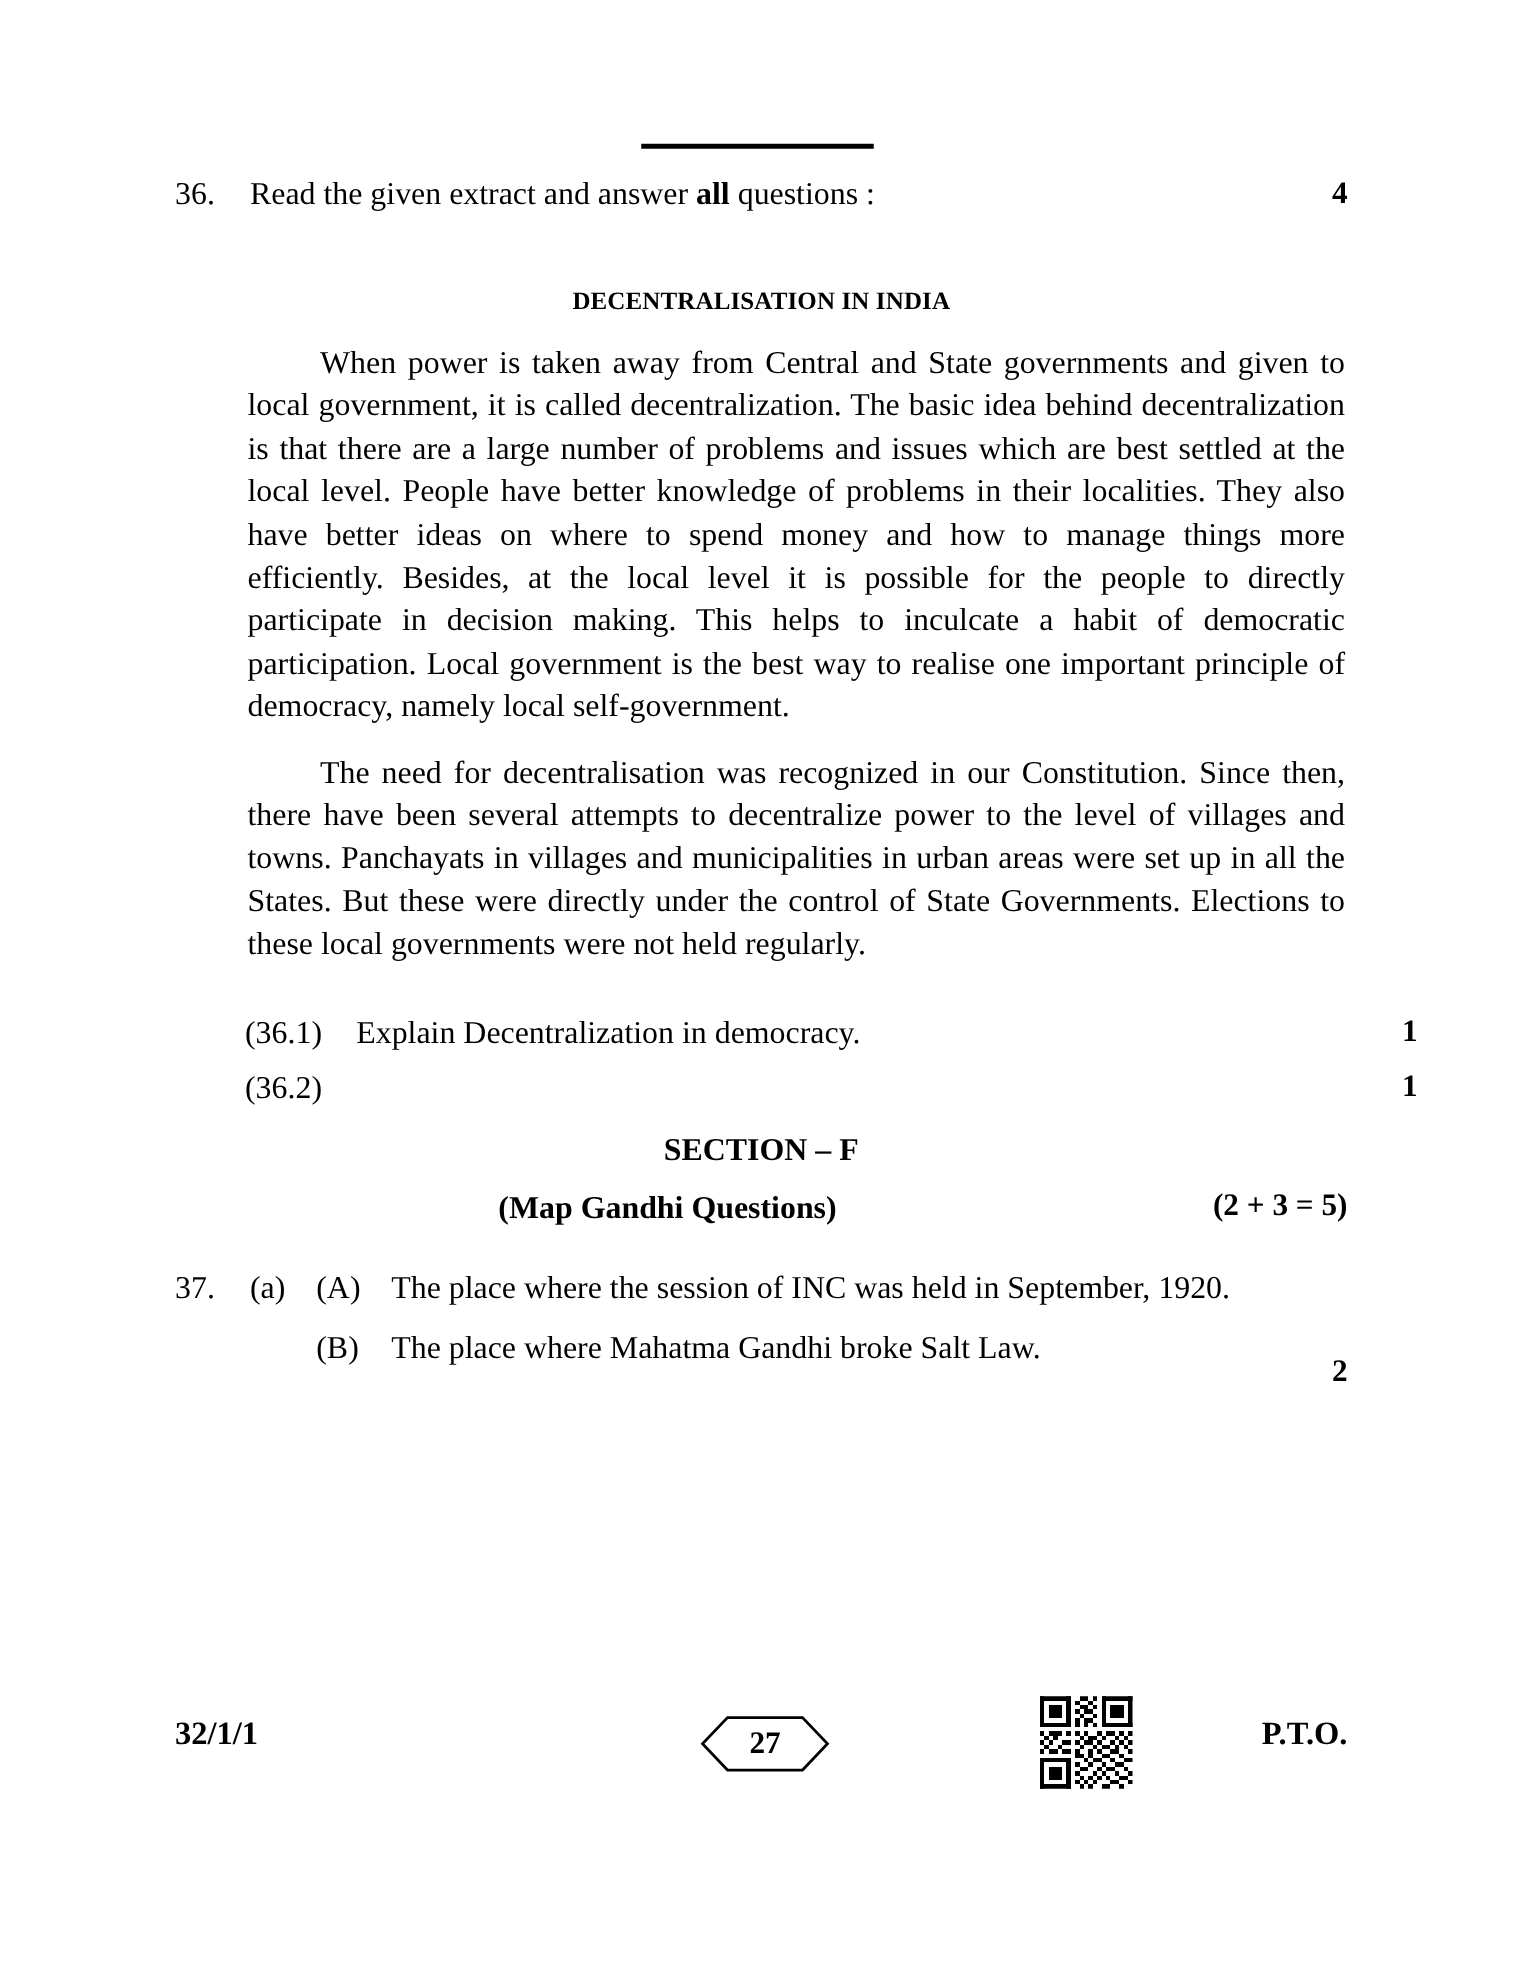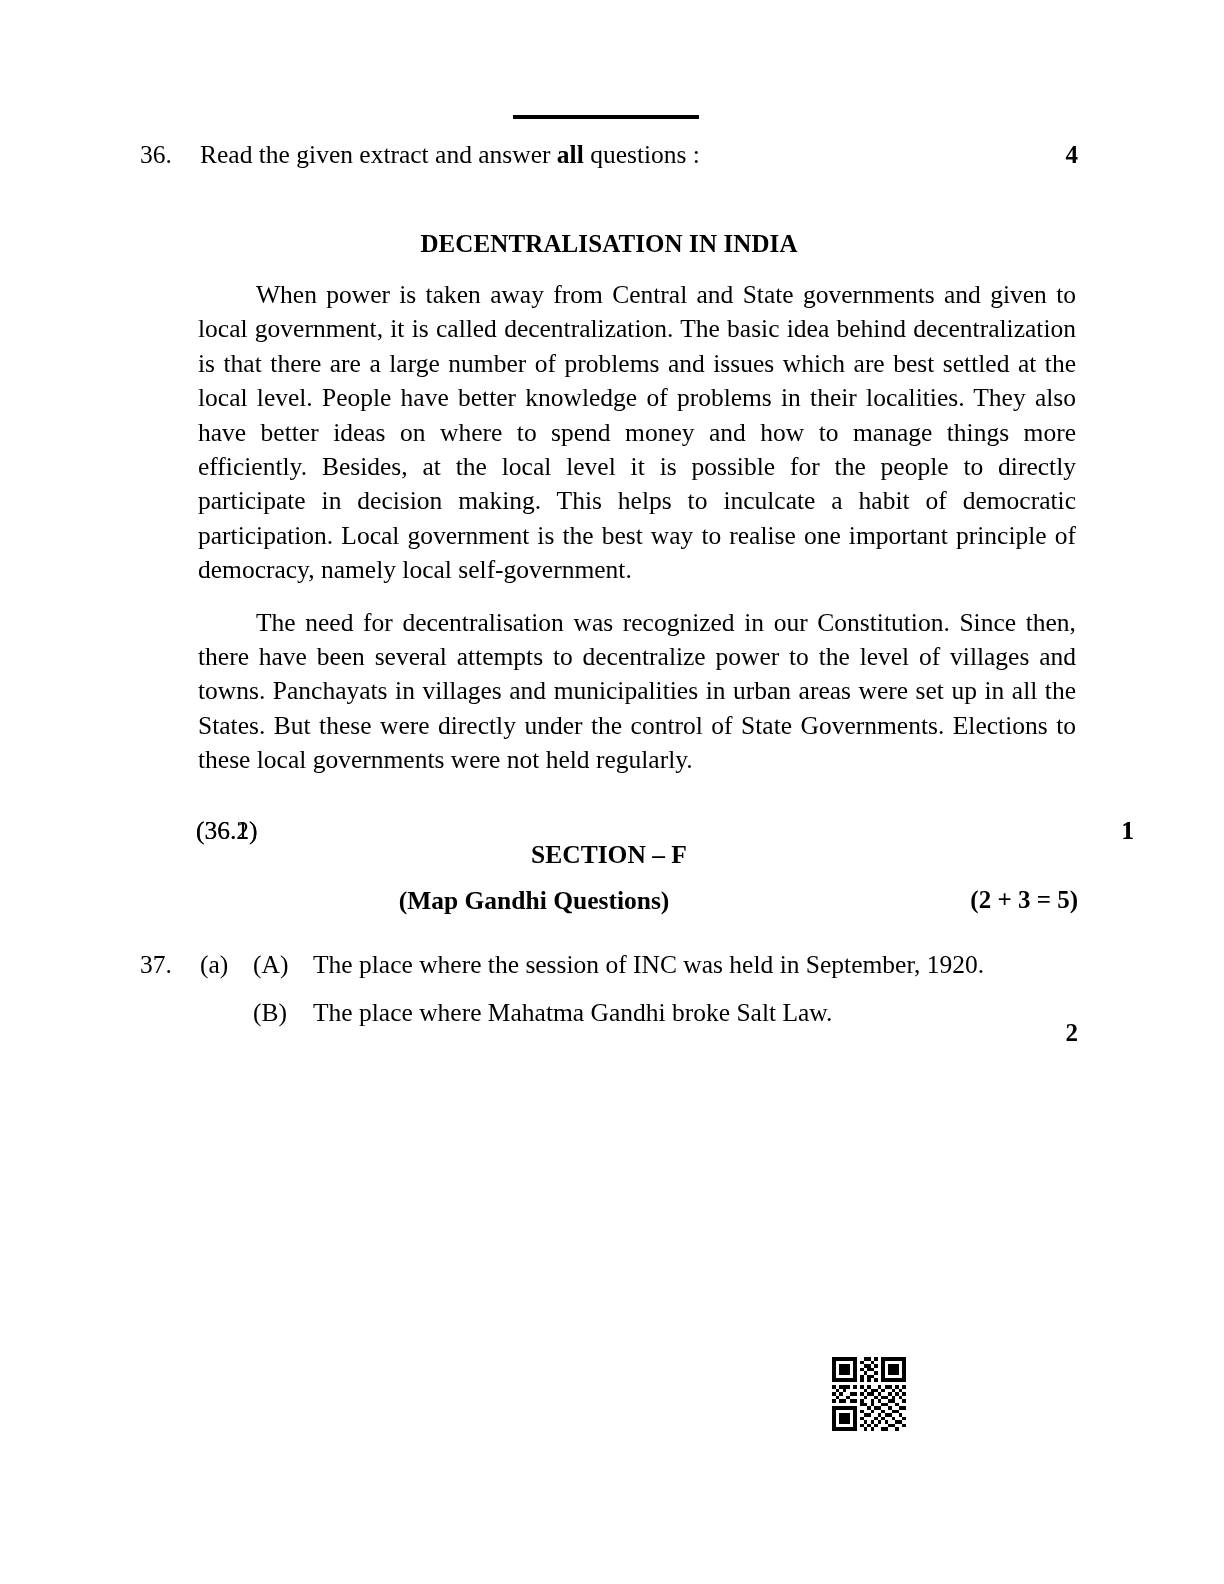--- a/index.html
+++ b/index.html
@@ -68,21 +68,21 @@
     font-weight: bold;
     font-size: 25px;
     text-align: right;
     white-space: nowrap;
   }
 
   
   .heading {
     text-align: center;
     font-weight: bold;
-    font-size: 25px;
+    font-size: 20px;
     letter-spacing: 0.1px;
   }
 
   
   .para {
     text-align: justify;
     text-justify: inter-word;
     font-size: 25.5px;
     line-height: 34.4px;
     text-indent: 58px;
@@ -229,20 +229,21 @@
     </div>
 
     <div class="heading" style="margin-top:58px;">DECENTRALISATION IN INDIA</div>
 
     <p class="para" style="margin-top:20px;">When power is taken away from Central and State governments and given to local government, it is called decentralization. The basic idea behind decentralization is that there are a large number of problems and issues which are best settled at the local level. People have better knowledge of problems in their localities. They also have better ideas on where to spend money and how to manage things more efficiently. Besides, at the local level it is possible for the people to directly participate in decision making. This helps to inculcate a habit of democratic participation. Local government is the best way to realise one important principle of democracy, namely local self-government.</p>
 
     <p class="para" style="margin-top:18px;">The need for decentralisation was recognized in our Constitution. Since then, there have been several attempts to decentralize power to the level of villages and towns. Panchayats in villages and municipalities in urban areas were set up in all the States. But these were directly under the control of State Governments. Elections to these local governments were not held regularly.</p>
 
     <div class="subq" style="margin-top:36px;">
       <span class="slabel">(36.1)</span>
+      <span class="sbody nojust">Explain Decentralization in democracy.</span>
       <span class="mark" style="right:-56px;">1</span>
     </div>
 
     <div class="subq" style="margin-top:10px;">
       <span class="slabel">(36.2)</span>
       <span class="mark" style="right:-56px;">1</span>
     </div>
 
 
     <div class="section-title" style="margin-top:62px;">SECTION – F</div>
@@ -263,20 +264,32 @@
       <span class="txt">The place where the session of INC was held in September, 1920.</span>
     </div>
 
     <div class="sublist" style="margin-top:14px;">
       <span class="tag">(B)</span>
       <span class="txt">The place where Mahatma Gandhi broke Salt Law.</span>
     </div>
 
   </div>
 
+  <div class="footer">
+    <div class="footer-code">32/1/1</div>
+
+    <div class="pagenum">
+      <svg width="104" height="46" viewBox="0 0 104 46" aria-hidden="true">
+        <polygon points="22,2 82,2 102,23 82,44 22,44 2,23" fill="none" stroke="#000" stroke-width="2.2"></polygon>
+      </svg>
+      <div class="pn-text">27</div>
+    </div>
+
+    <div class="footer-pto">P.T.O.</div>
+  </div>
 
   <div class="qr">
     <svg width="74" height="74" viewBox="0 0 21 21" shape-rendering="crispEdges" aria-hidden="true">
       <rect x="0" y="0" width="21" height="21" fill="#fff"></rect>
       <g fill="#000">
 
         <rect x="0" y="0" width="7" height="1"></rect>
         <rect x="0" y="6" width="7" height="1"></rect>
         <rect x="0" y="0" width="1" height="7"></rect>
         <rect x="6" y="0" width="1" height="7"></rect>

